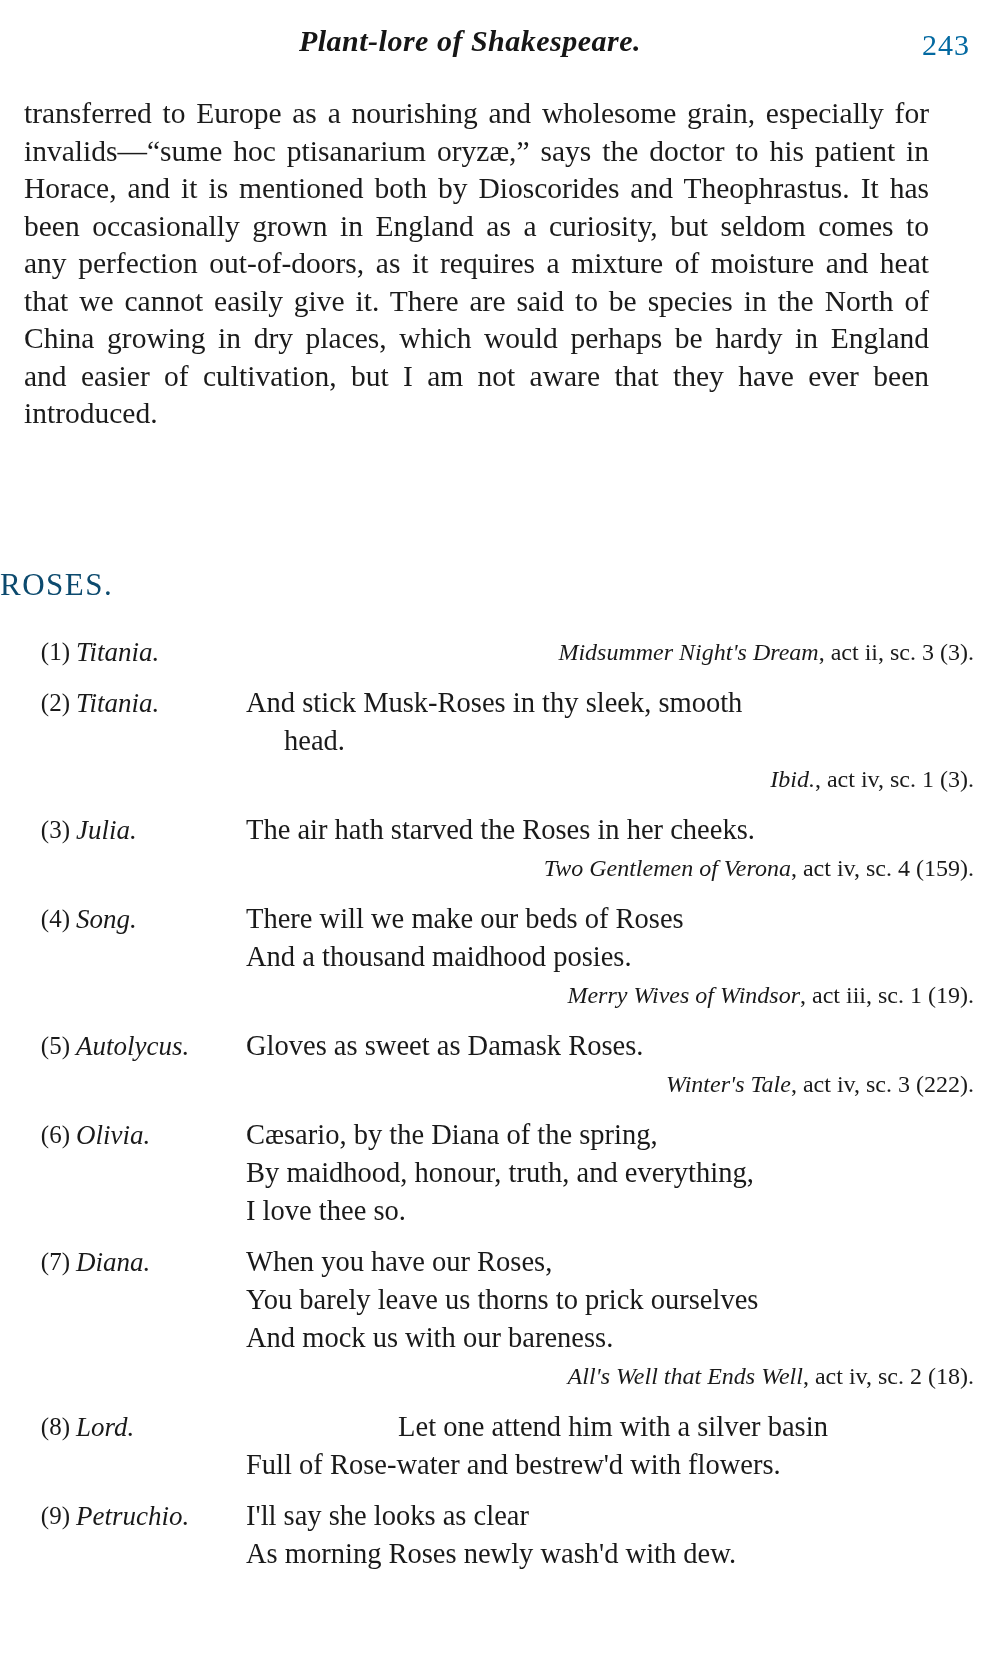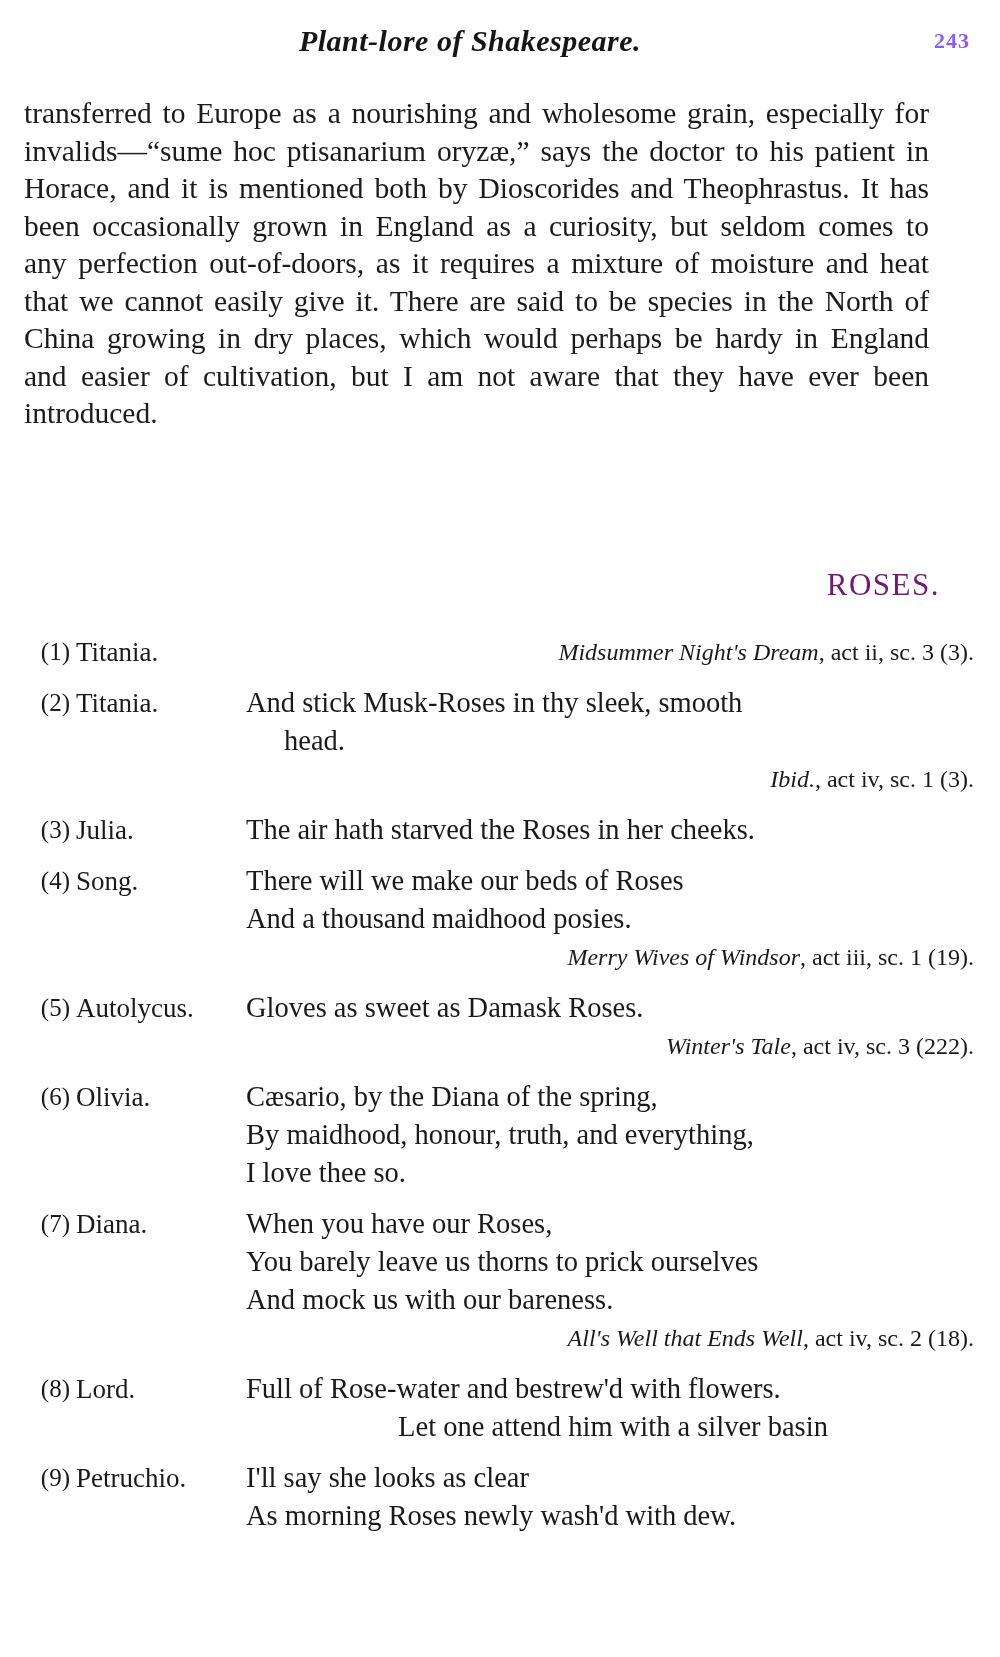--- a/index.html
+++ b/index.html
@@ -39,24 +39,24 @@
     font-style: italic;
     font-weight: bold;
     font-size: 30px;
     letter-spacing: 0.5px;
     color: #161616;
   }
   .runhead-folio {
     position: absolute;
     right: 10px;
     top: 4px;
-    font-size: 22px;
-    font-weight: bold;
+    font-size: 30px;
+    font-weight: normal;
     letter-spacing: 1px;
-    color: #8b5cf6;
+    color: #0369a1;
   }
 
   
   .bodytext {
     position: absolute;
     left: 24px;
     top: 95px;
     width: 905px;
     font-size: 29.5px;
     line-height: 37.5px;
@@ -65,24 +65,24 @@
     word-spacing: 1px;
     color: #1b1b1b;
   }
 
   
   .section-heading {
     position: absolute;
     left: 0;
     top: 567px;
     width: 940px;
-    text-align: right;
+    text-align: left;
     font-size: 31px;
     letter-spacing: 1.5px;
-    color: #701a75;
+    color: #0c4a6e;
   }
 
   
   .quotes {
     position: absolute;
     left: 18px;
     top: 633px;
     width: 962px;
   }
   .quote {
@@ -96,20 +96,21 @@
     top: 0;
     width: 52px;
     text-align: right;
     font-size: 25px;
     line-height: 38px;
   }
   .q-speaker {
     position: absolute;
     left: 58px;
     top: 0;
+    font-style: italic;
     font-size: 27px;
     line-height: 38px;
     white-space: nowrap;
   }
   .q-body {
     margin-left: 228px;
     font-size: 28.5px;
     line-height: 38px;
   }
   .q-line {
@@ -160,20 +161,21 @@
           <span class="q-line">And stick Musk-Roses in thy sleek, smooth</span>
           <span class="q-line indent1">head.</span>
           <span class="q-ref"><span class="ital">Ibid.</span><span>, act iv, sc. 1 (3).</span></span>
         </div>
       </div>
       <div class="quote">
         <span class="q-num">(3)</span>
         <span class="q-speaker">Julia.</span>
         <div class="q-body">
           <span class="q-line">The air hath starved the Roses in her cheeks.</span>
+          <span class="q-ref"><span class="ital">Two Gentlemen of Verona</span><span>, act iv, sc. 4 (159).</span></span>
         </div>
       </div>
       <div class="quote">
         <span class="q-num">(4)</span>
         <span class="q-speaker">Song.</span>
         <div class="q-body">
           <span class="q-line">There will we make our beds of Roses</span>
           <span class="q-line">And a thousand maidhood posies.</span>
           <span class="q-ref"><span class="ital">Merry Wives of Windsor</span><span>, act iii, sc. 1 (19).</span></span>
         </div>
@@ -202,22 +204,22 @@
           <span class="q-line">When you have our Roses,</span>
           <span class="q-line">You barely leave us thorns to prick ourselves</span>
           <span class="q-line">And mock us with our bareness.</span>
           <span class="q-ref"><span class="ital">All's Well that Ends Well</span><span>, act iv, sc. 2 (18).</span></span>
         </div>
       </div>
       <div class="quote">
         <span class="q-num">(8)</span>
         <span class="q-speaker">Lord.</span>
         <div class="q-body">
+          <span class="q-line center">Let one attend him with a silver basin</span>
           <span class="q-line">Full of Rose-water and bestrew'd with flowers.</span>
-          <span class="q-line center">Let one attend him with a silver basin</span>
         </div>
       </div>
       <div class="quote wide">
         <span class="q-num">(9)</span>
         <span class="q-speaker">Petruchio.</span>
         <div class="q-body">
           <span class="q-line">I'll say she looks as clear</span>
           <span class="q-line">As morning Roses newly wash'd with dew.</span>
         </div>
       </div>

